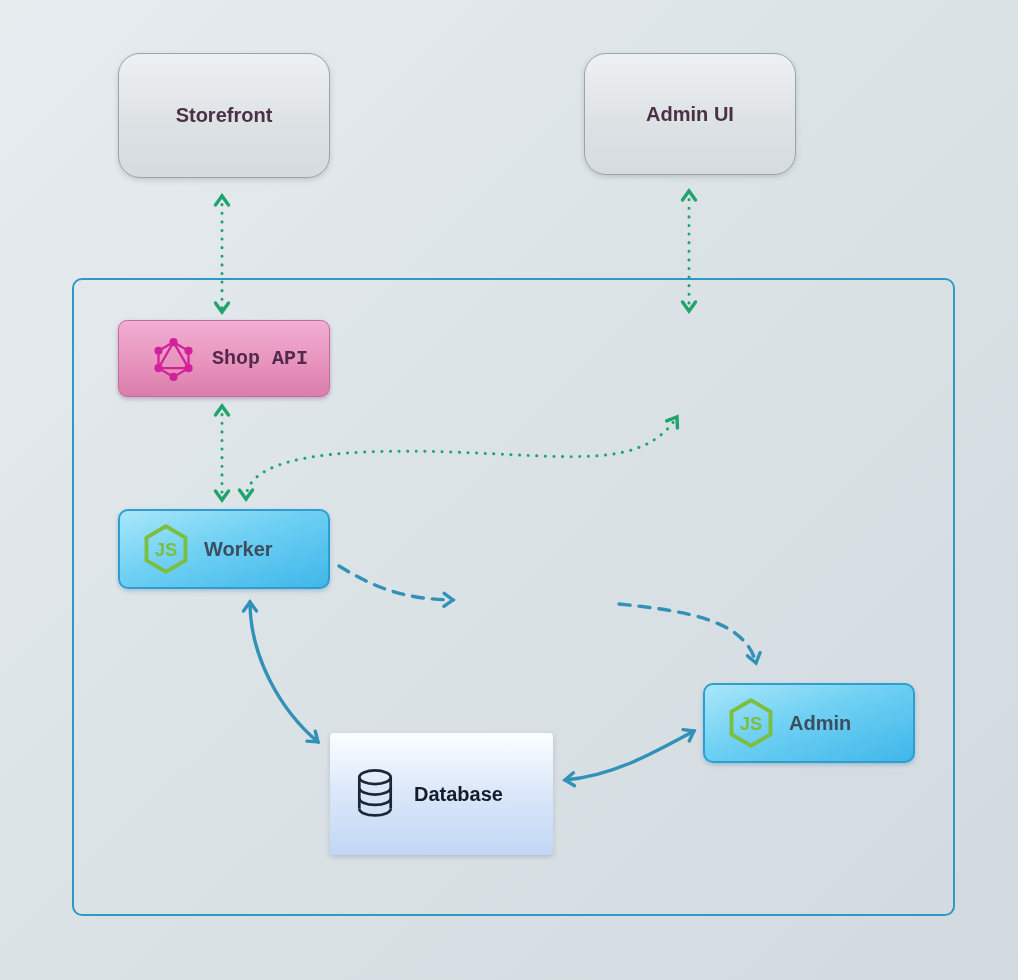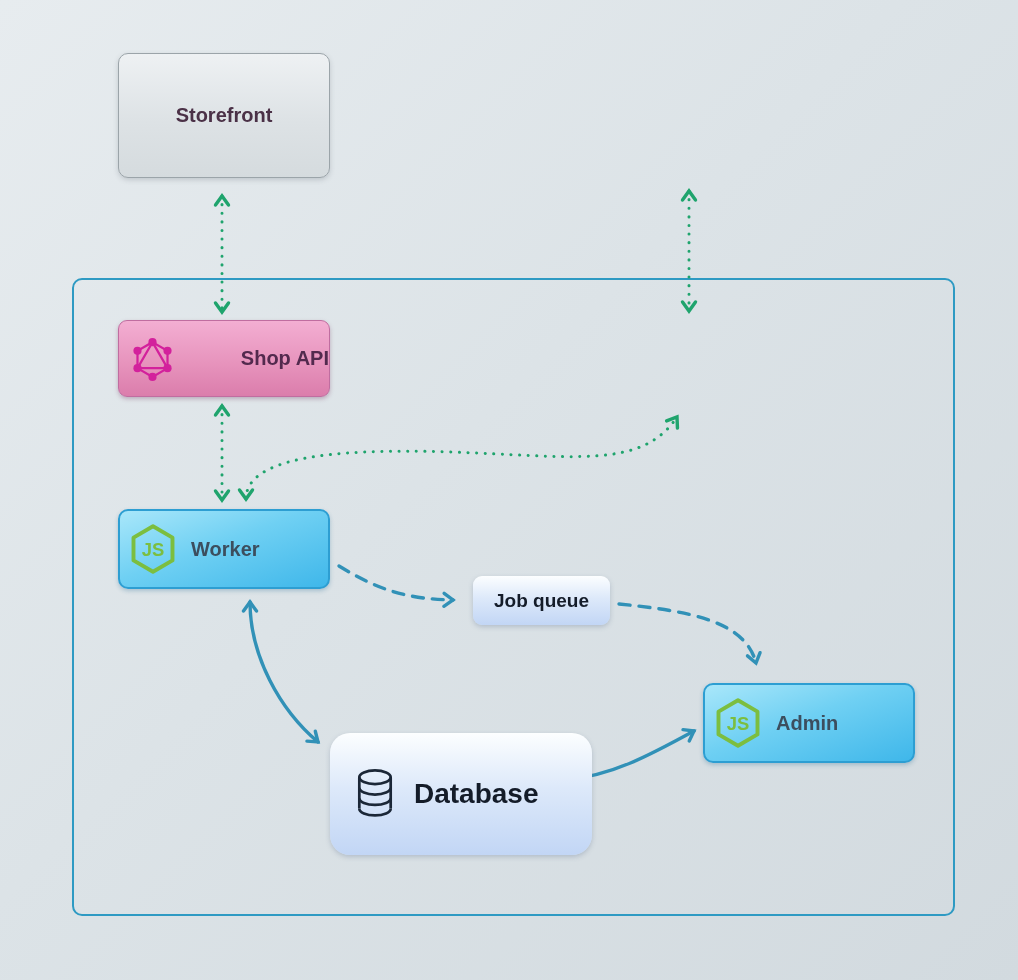--- a/index.html
+++ b/index.html
@@ -21,59 +21,59 @@
     position:absolute;left:72px;top:278px;width:883px;height:638px;
     border:2px solid #2e9ac3;border-radius:10px;
     box-sizing:border-box;background:transparent;
   }
   .node{
     position:absolute;display:flex;align-items:center;justify-content:center;
     box-sizing:border-box;font-weight:bold;
   }
   .node .label{white-space:nowrap;}
   .node-ext{
-    width:212px;height:125px;border-radius:10px;
+    width:212px;height:125px;border-radius:22px;
     background:linear-gradient(180deg,#eef1f3 0%,#dde2e5 55%,#d5dbde 100%);
     border:1.5px solid #9ba4a9;
     box-shadow:0 2px 5px rgba(90,100,110,0.25);
     color:#4b3147;font-size:20px;
   }
   .node-pink{
     width:212px;height:77px;border-radius:9px;
     background:linear-gradient(180deg,#f3aed2 0%,#e794bd 55%,#db7dac 100%);
     border:1px solid #c06da0;
     box-shadow:0 2px 4px rgba(120,60,100,0.35);
     color:#532a4e;font-size:20px;
-    justify-content:space-between;padding-left:9px;gap:14px;
+    justify-content:center;padding-left:9px;gap:14px;font-family:Liberation Mono, monospace;
   }
   .node-blue{
     width:212px;height:80px;border-radius:10px;
     background:linear-gradient(160deg,#a9e7fa 0%,#6fd0f3 45%,#3fb7ea 100%);
     border:2px solid #2d9ed2;
     box-shadow:0 2px 4px rgba(40,110,150,0.3);
     color:#3c4e5e;font-size:20px;
-    justify-content:flex-start;padding-left:9px;gap:14px;
+    justify-content:flex-start;padding-left:22px;gap:14px;
   }
   .node-soft{
     border-radius:9px;
     background:linear-gradient(180deg,#fcfeff 0%,#dde9fa 45%,#c2d6f5 100%);
     box-shadow:0 2px 5px rgba(90,110,140,0.3);
     color:#141c29;
   }
   .icon{flex:0 0 auto;display:flex;align-items:center;justify-content:center;}
   #node-storefront{left:118px;top:53px;}
   #node-admin-ui{left:584px;top:53px;height:122px;}
   #node-shop-api{left:118px;top:320px;}
   #node-admin-api{left:584px;top:320px;}
   #node-server{left:118px;top:509px;}
   #node-worker{left:703px;top:683px;}
   #node-job-queue{left:473px;top:576px;width:137px;height:49px;font-size:19px;}
   #node-database{
-    left:330px;top:733px;width:262px;height:122px;font-size:28px;
-    justify-content:flex-start;padding-left:22px;gap:16px;border-radius:20px;
+    left:330px;top:733px;width:223px;height:122px;font-size:20px;
+    justify-content:flex-start;padding-left:22px;gap:16px;border-radius:4px;
   }
 </style>
 </head>
 <body>
 
 <div class="stage">
 
   <div class="container-box"></div>
 
   <svg class="edges-layer" viewBox="0 0 1018 980" xmlns="http://www.w3.org/2000/svg">
@@ -93,20 +93,23 @@
 
     <path d="M 339 566 C 380 591, 408 599, 453 600" fill="none" stroke="#3191b7" stroke-width="3.4" stroke-linecap="round" stroke-dasharray="11 9" marker-end="url(#arr-blue)"></path>
     <path d="M 619 604 C 687 611, 745 620, 756 663" fill="none" stroke="#3191b7" stroke-width="3.4" stroke-linecap="round" stroke-dasharray="11 9" marker-end="url(#arr-blue)"></path>
 
     <path d="M 250 602 C 250 656, 280 710, 318 742" fill="none" stroke="#3191b7" stroke-width="3.4" stroke-linecap="round" marker-start="url(#arr-blue)" marker-end="url(#arr-blue)"></path>
     <path d="M 565 780 C 612 776, 652 754, 694 731" fill="none" stroke="#3191b7" stroke-width="3.4" stroke-linecap="round" marker-start="url(#arr-blue)" marker-end="url(#arr-blue)"></path>
   </svg>
 
   <div class="node node-ext" id="node-storefront">
     <span class="label">Storefront</span>
+  </div>
+  <div class="node node-ext" id="node-admin-ui">
+    <span class="label">Admin UI</span>
   </div>
 
   <div class="node node-pink" id="node-shop-api">
     <span class="icon">
       <svg width="49" height="49" viewBox="0 0 48 48">
         <g stroke="#d3219c" stroke-width="2.2" fill="none">
           <polygon points="24,8 38.7,16.5 38.7,33.5 24,42 9.3,33.5 9.3,16.5"></polygon>
           <polygon points="24,8 38.7,33.5 9.3,33.5"></polygon>
         </g>
         <g fill="#d3219c">
@@ -134,23 +137,20 @@
   <div class="node node-blue" id="node-worker">
     <span class="icon">
       <svg width="48" height="52" viewBox="0 0 44 48">
         <polygon points="22,3 40,13.5 40,34.5 22,45 4,34.5 4,13.5" fill="none" stroke="#7cbe3f" stroke-width="3.6" stroke-linejoin="round"></polygon>
         <text x="22" y="30.5" text-anchor="middle" font-family="Liberation Sans,sans-serif" font-weight="bold" font-size="17" fill="#7cbe3f">JS</text>
       </svg>
     </span>
     <span class="label">Admin</span>
   </div>
 
-  <div class="node node-soft" id="node-job-queue">
-    <span class="label">Job queue</span>
-  </div>
   <div class="node node-soft" id="node-database">
     <span class="icon">
       <svg width="46" height="54" viewBox="0 0 44 50">
         <g fill="none" stroke="#1b2737" stroke-width="2.6">
           <ellipse cx="22" cy="9" rx="15" ry="6.5"></ellipse>
           <path d="M 7 9 V 39"></path>
           <path d="M 37 9 V 39"></path>
           <path d="M 7 19 A 15 6.5 0 0 0 37 19"></path>
           <path d="M 7 29 A 15 6.5 0 0 0 37 29"></path>
           <path d="M 7 39 A 15 6.5 0 0 0 37 39"></path>

